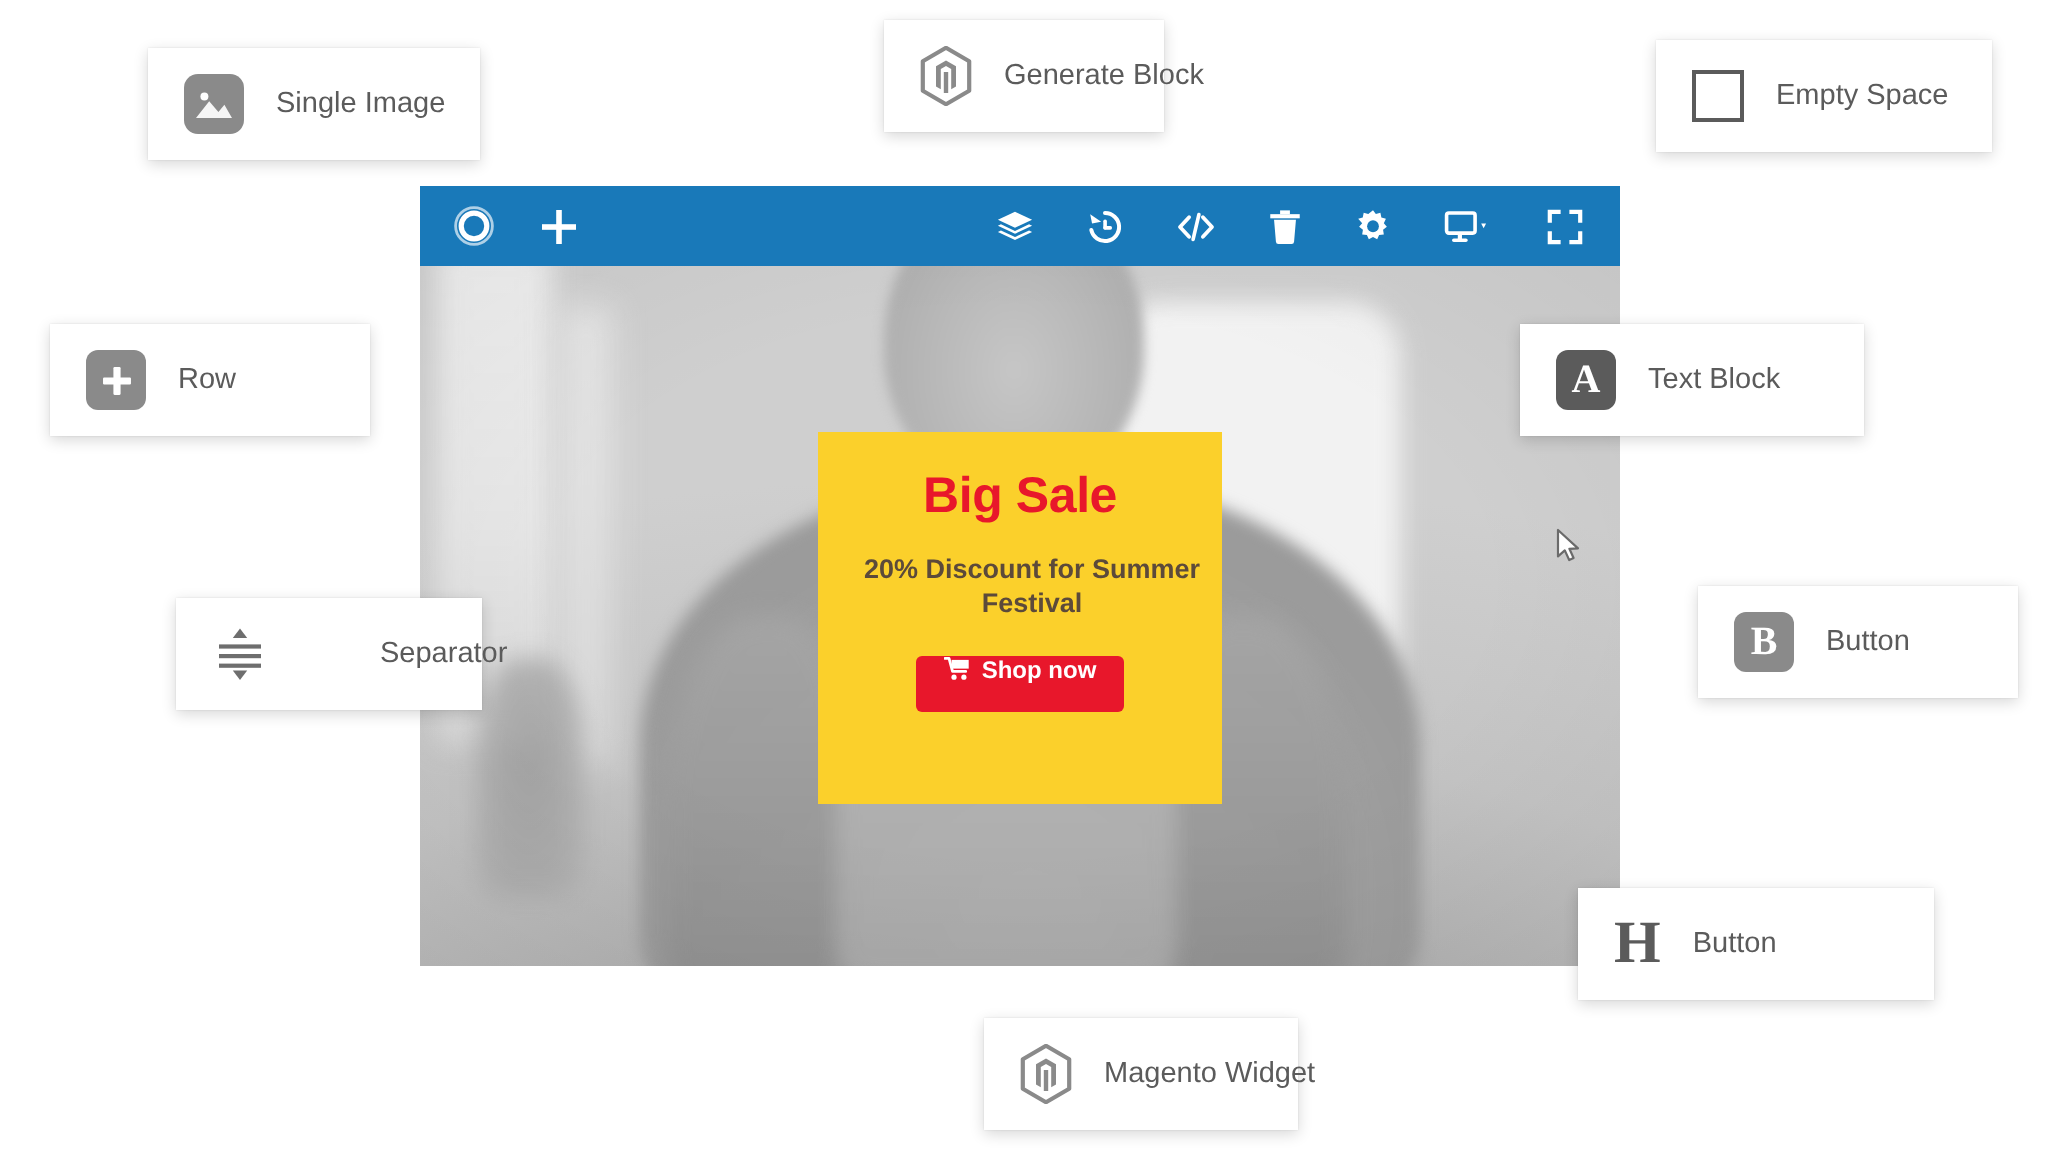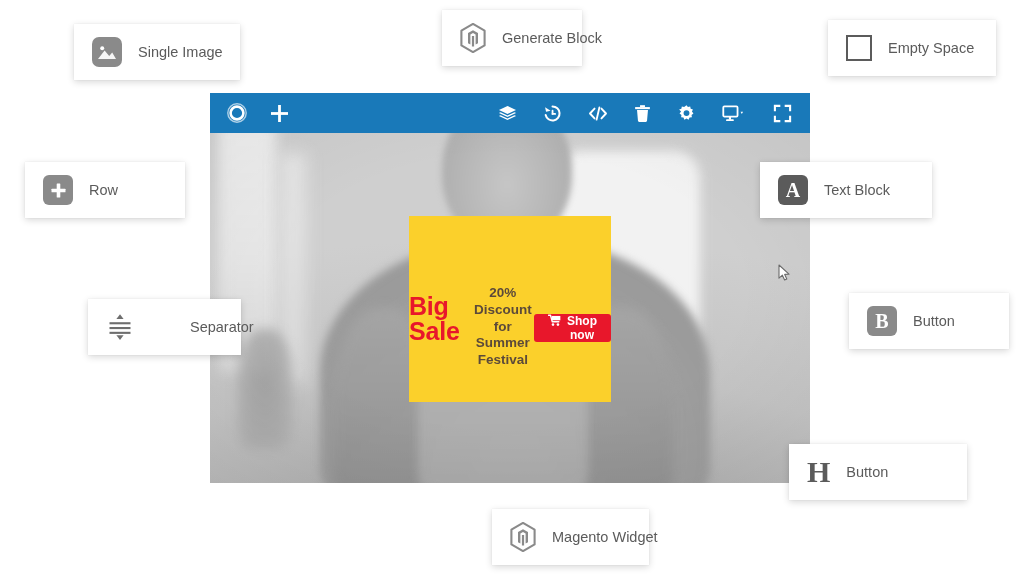--- a/index.html
+++ b/index.html
@@ -106,21 +106,21 @@
   .ph-vig {
     position: absolute; inset: 0;
     background: radial-gradient(ellipse 85% 85% at 50% 45%, rgba(0,0,0,0) 45%, rgba(0,0,0,.07) 100%);
   }
 
   
   .promo {
     position: absolute; left: 199px; top: 83px;
     width: 202px; height: 186px;
     background: #fbd02b;
-    display: flex; flex-direction: row; align-items: center;
+    display: flex; flex-direction: column; align-items: center;
     padding-top: 20px;
   }
   .promo-title {
     color: #e8172b; font-size: 25px; font-weight: bold;
     letter-spacing: -.2px; line-height: 1;
   }
   .promo-sub {
     margin-top: 16px; width: 180px; text-align: center;
     color: #5c4a3a; font-size: 13.5px; font-weight: bold; line-height: 1.25; margin-left: 12px;
   }

